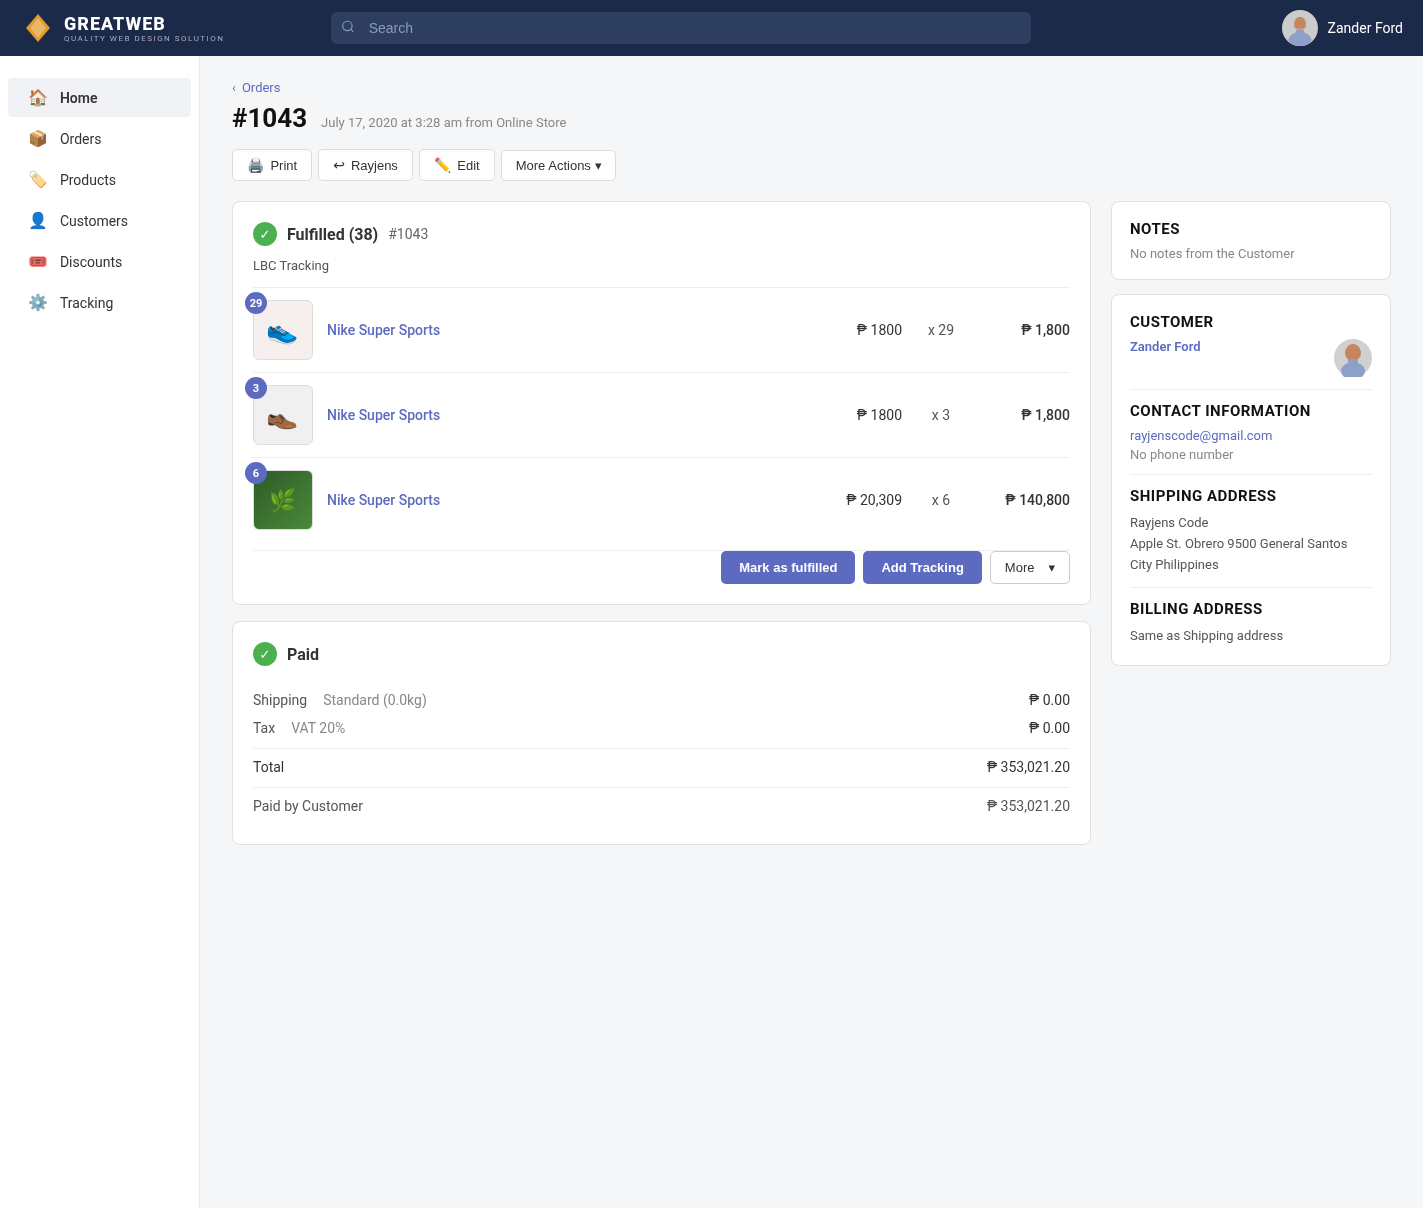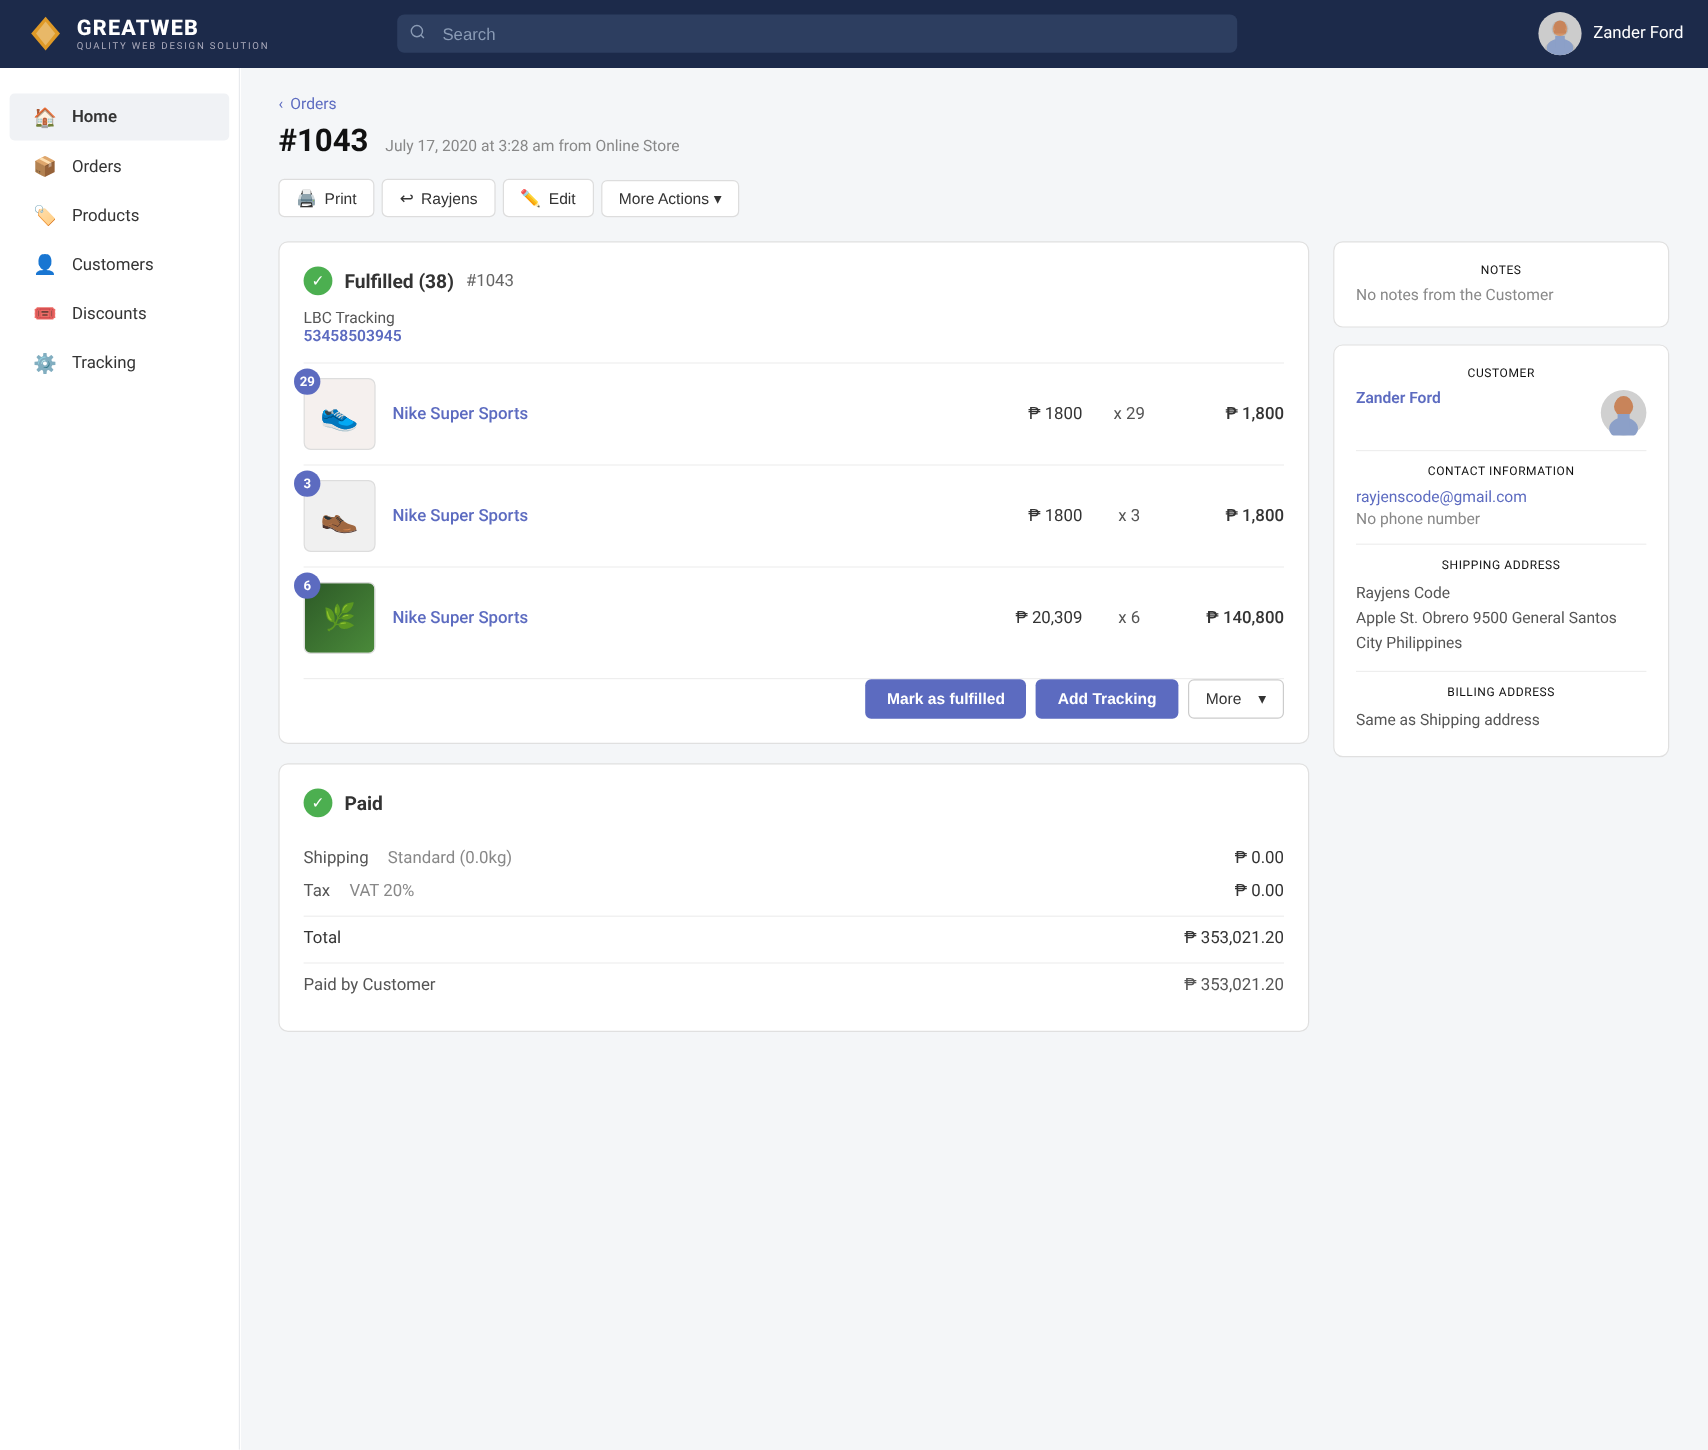--- a/index.html
+++ b/index.html
@@ -362,27 +362,26 @@
     
     .right-sidebar { }
     .right-card {
       background: white;
       border-radius: 8px;
       border: 1px solid #e0e0e0;
       padding: 18px;
       margin-bottom: 14px;
     }
     .right-section-title {
-      font-size: 10px;
-      font-weight: 400;
+      font-size: 15px;
+      font-weight: 700;
       color: #111;
       margin-bottom: 8px;
       text-transform: uppercase;
       letter-spacing: 0.5px;
-      text-align: center;
     }
     .notes-text {
       font-size: 13px;
       color: #888;
     }
     .customer-header {
       display: flex;
       justify-content: space-between;
       align-items: flex-start;
       margin-bottom: 6px;
@@ -556,21 +555,20 @@
 
         <div class="card">
           <div class="fulfilled-header">
             <div class="check-icon">✓</div>
             <span class="fulfilled-title">Fulfilled (38)</span>
             <span class="fulfilled-id">#1043</span>
           </div>
 
           <div class="tracking-info">
             <div class="tracking-label">LBC Tracking</div>
-            <div class="tracking-number">53458503945</div>
           </div>
 
           <div class="product-row">
             <div class="product-img-wrap">
               <div class="product-thumb shoe-red">👟</div>
               <div class="product-badge">29</div>
             </div>
             <span class="product-name">Nike Super Sports</span>
             <span class="product-price">₱ 1800</span>
             <span class="product-qty">x 29</span>

